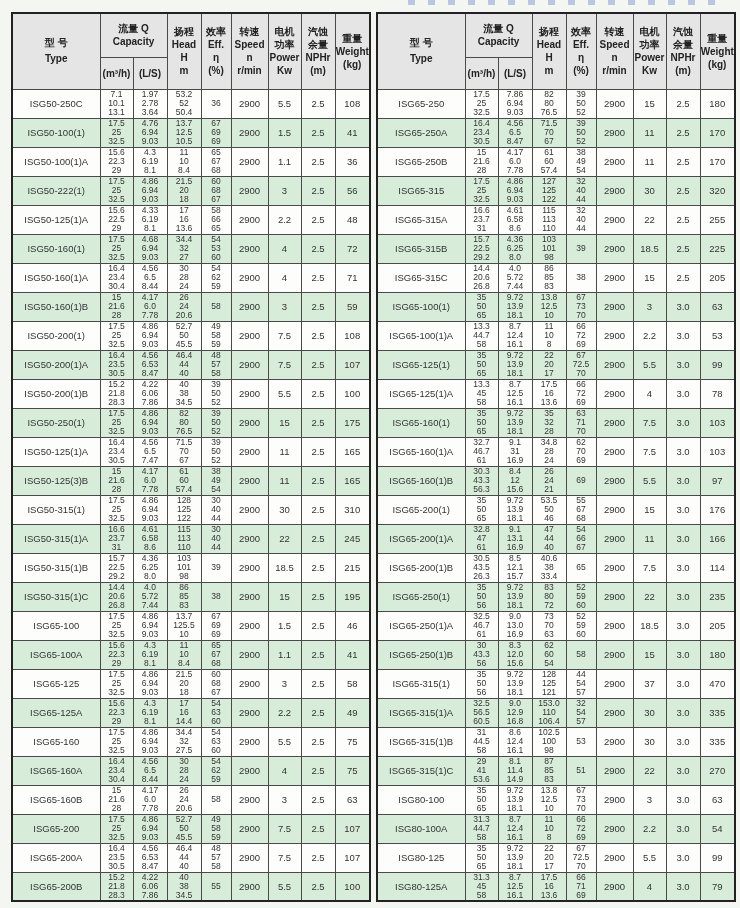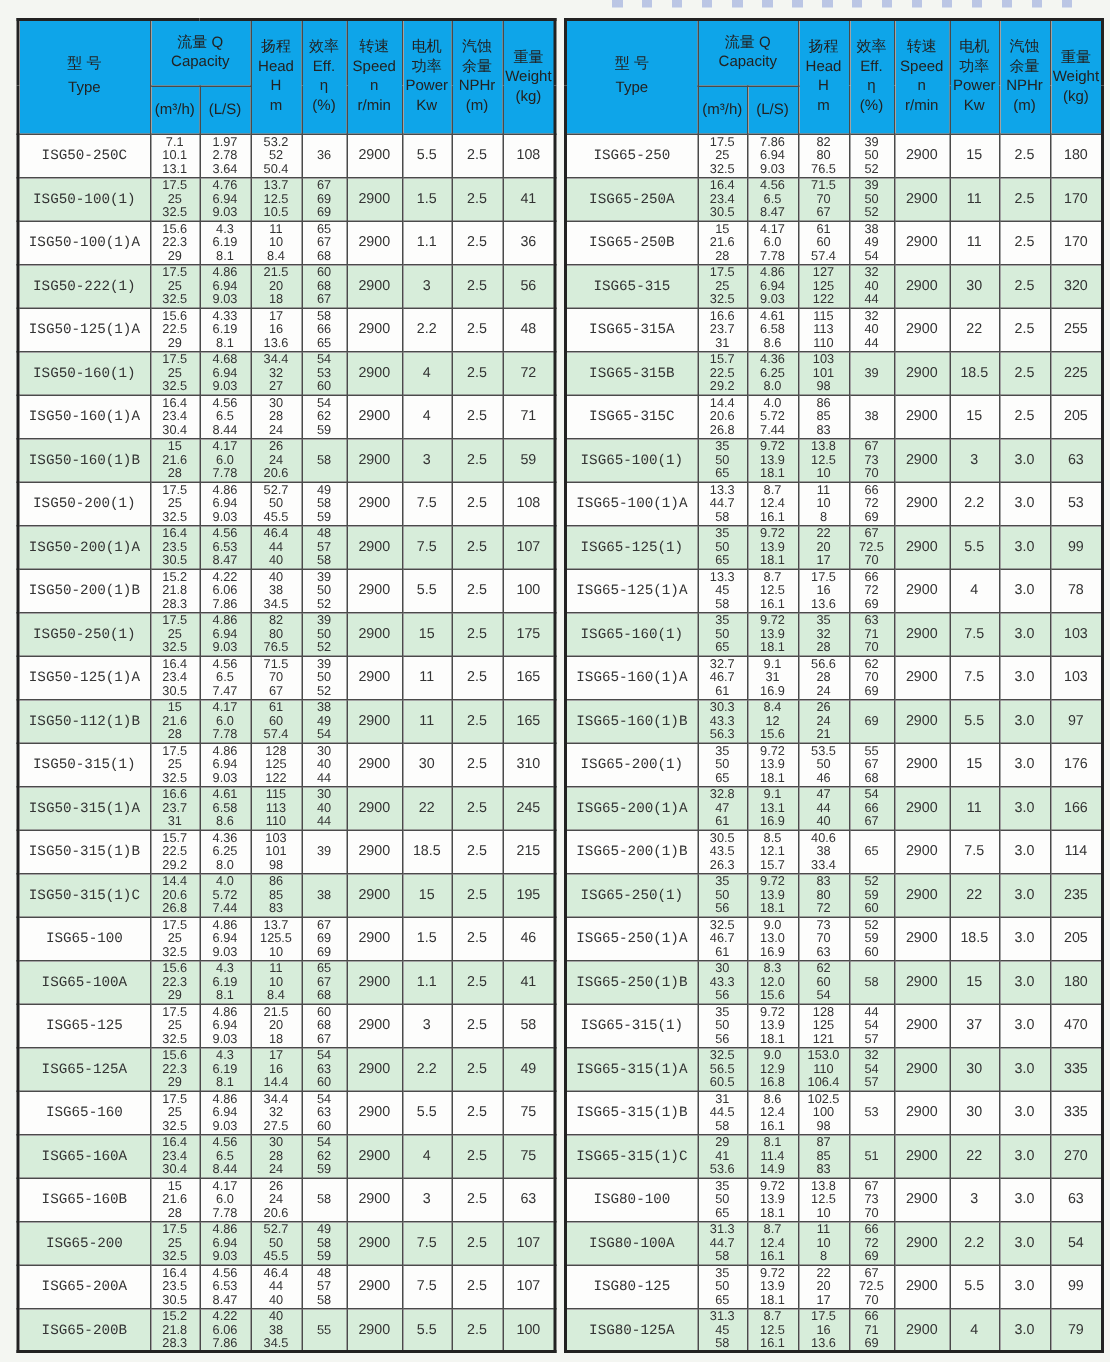--- a/index.html
+++ b/index.html
@@ -30,39 +30,38 @@
     border:2px solid #222;
   }
   table.spec th, table.spec td{
     border:1px solid #4a4a4a;
     padding:0;
     text-align:center;
     vertical-align:middle;
     overflow:hidden;
   }
   thead th{
-    background:#0ea5e9;
-    font-weight:normal;
+    background:#e5e5e5;
+    font-weight:bold;
     font-size:10px;
     line-height:13px;
     color:#222;
   }
   thead tr.h1{height:44px;}
   thead tr.h2{height:32px;}
   thead th div{line-height:13px;}
   thead th.type-th div{line-height:16px;}
   tbody tr{height:29px;}
   tbody tr:nth-child(even){background:#d7edda;}
   tbody td{font-size:8.5px;line-height:9.3px;color:#333;}
   tbody td div{line-height:9.3px;}
   tbody td.model{
     font-size:9.5px;
     letter-spacing:0px;
     white-space:nowrap;
-    font-family:Liberation Mono, monospace;
   }
   tbody td.single{font-size:9.5px;}
 </style>
 </head>
 <body>
 
 <div class="top-remnant"></div>
 
 <div class="tables-wrap">
 
@@ -471,21 +470,21 @@
             <div>39</div>
             <div>50</div>
             <div>52</div>
           </td>
           <td class="single">2900</td>
           <td class="single">11</td>
           <td class="single">2.5</td>
           <td class="single">165</td>
         </tr>
         <tr>
-          <td class="model">ISG50-112(1)B</td>
+          <td class="model">ISG50-125(3)B</td>
           <td class="num">
             <div>15</div>
             <div>21.6</div>
             <div>28</div>
           </td>
           <td class="num">
             <div>4.17</div>
             <div>6.0</div>
             <div>7.78</div>
           </td>
@@ -1267,21 +1266,21 @@
             <div>32.7</div>
             <div>46.7</div>
             <div>61</div>
           </td>
           <td class="num">
             <div>9.1</div>
             <div>31</div>
             <div>16.9</div>
           </td>
           <td class="num">
-            <div>56.6</div>
+            <div>34.8</div>
             <div>28</div>
             <div>24</div>
           </td>
           <td class="num">
             <div>62</div>
             <div>70</div>
             <div>69</div>
           </td>
           <td class="single">2900</td>
           <td class="single">7.5</td>

